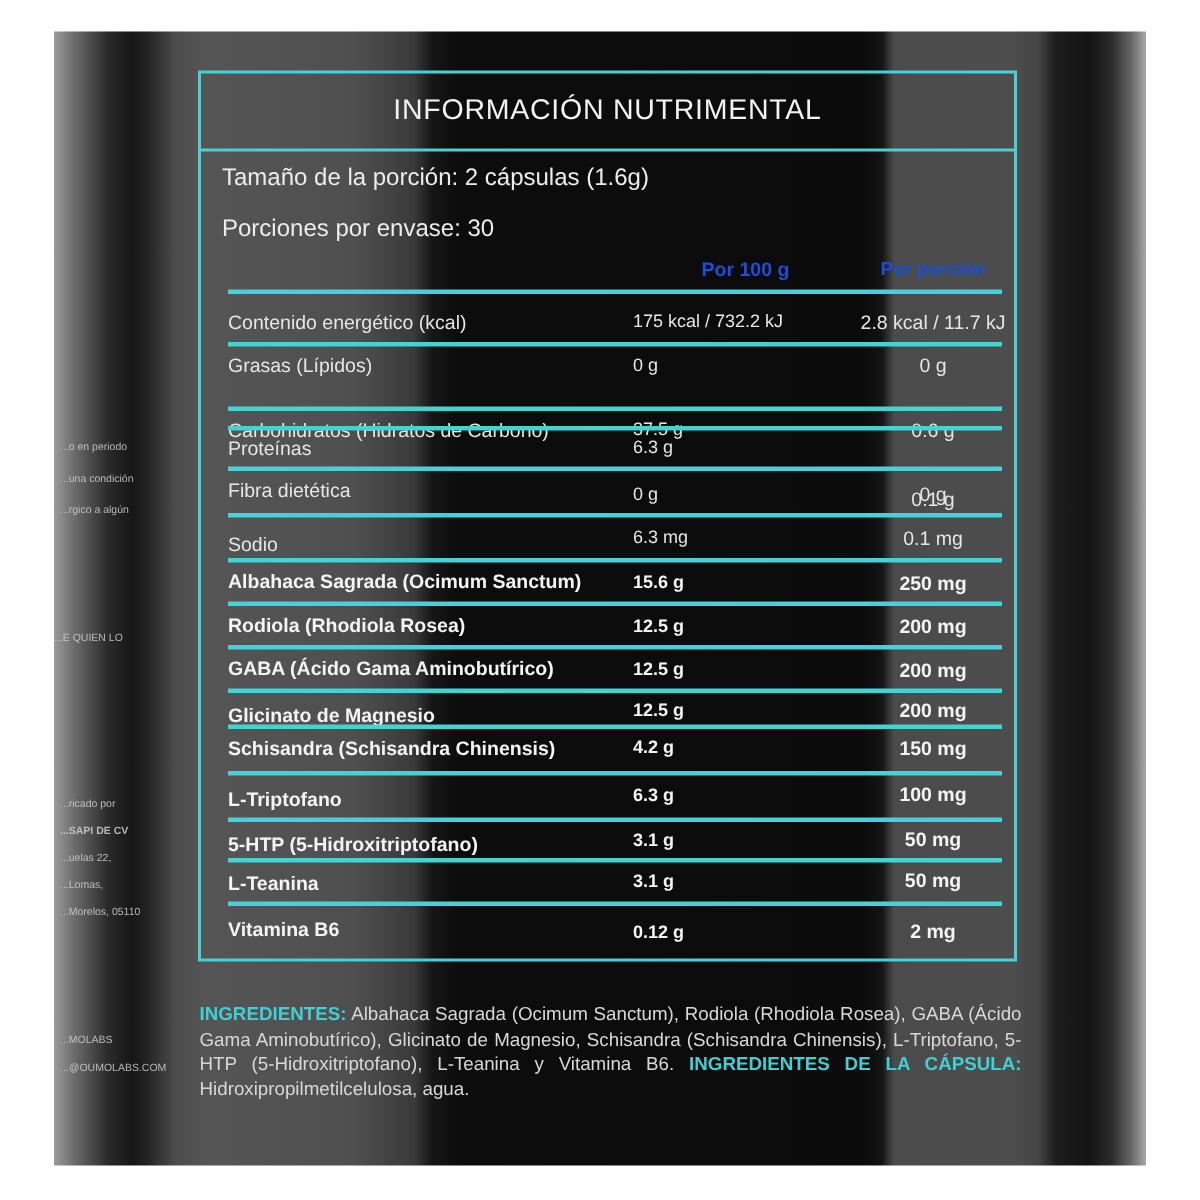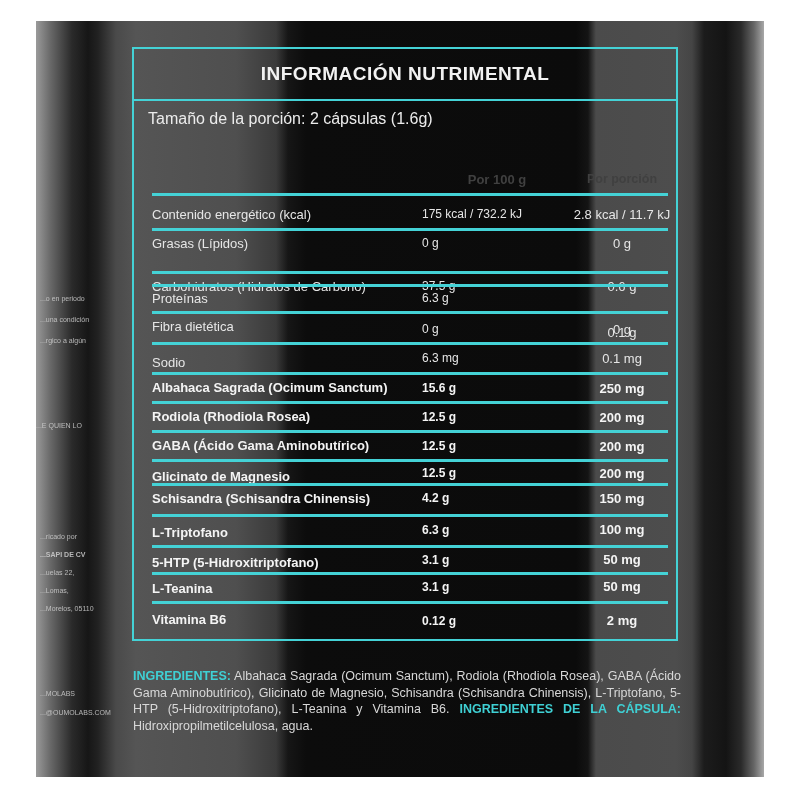--- a/index.html
+++ b/index.html
@@ -10,23 +10,23 @@
       #4f4f4f 200px,#3a3a3a 240px,#161616 252px,#0c0c0c 270px,#0b0b0b 540px,#141414 552px,
       #4b4b4b 560px,#4d4d4d 640px,#454545 656px,#1c1c1c 668px,#141414 690px,#2a2a2a 705px,
       #666 718px,#a8a8a8 728px);
     overflow:hidden;}
   .pink{position:absolute;left:700px;top:650px;width:160px;height:200px;
     background:linear-gradient(90deg,#c030c0,#e070e0);transform:skewX(-25deg);transform-origin:bottom left;}
   .side-text{position:absolute;color:#cfcfcf;font-size:7px;line-height:9px;white-space:nowrap;font-family:"Liberation Sans",sans-serif;opacity:.85;}
   .panel{position:absolute;left:132px;top:47px;width:546px;height:594px;border:2px solid #44d2d6;box-sizing:border-box;}
   .title-row{position:absolute;left:0;top:0;width:100%;height:52px;border-bottom:2px solid #44d2d6;box-sizing:border-box;
     display:flex;align-items:center;justify-content:center;}
-  .title{color:#f2f2f2;font-weight:bold;font-size:19px;letter-spacing:.5px;font-family:"Liberation Sans",sans-serif;}
+  .title{color:#f2f2f2;font-weight:normal;font-size:19px;letter-spacing:.5px;font-family:"Liberation Sans",sans-serif;}
   .serving{position:absolute;left:14px;color:#ececec;font-size:16px;font-family:"Liberation Sans",sans-serif;}
-  .colhead{position:absolute;top:123px;color:#404040;font-weight:bold;font-size:13px;font-family:"Liberation Sans",sans-serif;text-align:center;}
+  .colhead{position:absolute;top:123px;color:#1d4ed8;font-weight:bold;font-size:13px;font-family:"Liberation Sans",sans-serif;text-align:center;}
   .row{position:absolute;left:18px;width:516px;border-top:3px solid #44d2d6;box-sizing:border-box;}
   .cell{position:absolute;white-space:nowrap;color:#e6e6e6;font-family:"Liberation Sans",sans-serif;}
   .name{left:0;font-size:13px;}
   .v1{left:270px;width:150px;text-align:left;font-size:12px;}
   .v2{left:418px;width:104px;text-align:center;font-size:13px;}
   .bold .cell{font-weight:bold;color:#f4f4f4;}
   .ingredients{position:absolute;left:133px;top:668px;width:548px;color:#d8d8d8;font-size:12.5px;line-height:16.5px;text-align:justify;font-family:"Liberation Sans",sans-serif;}
   .ing-label{color:#3fd0d4;font-weight:bold;}
 </style>
 </head>
@@ -47,20 +47,21 @@
   <div class="side-text" style="left:4px;top:583px;">...Morelos, 05110</div>
   <div class="side-text" style="left:4px;top:668px;">...MOLABS</div>
   <div class="side-text" style="left:4px;top:687px;">...@OUMOLABS.COM</div>
 </div>
 
 <div class="panel">
   <div class="title-row">
     <span class="title">INFORMACIÓN NUTRIMENTAL</span>
   </div>
   <div class="serving" style="top:61px;">Tamaño de la porción: 2 cápsulas (1.6g)</div>
+  <div class="serving" style="top:95px;">Porciones por envase: 30</div>
 
   <div class="colhead" style="left:288px;width:150px;">Por 100 g</div>
   <div class="colhead" style="left:436px;width:104px;font-size:12.5px;">Por porción</div>
 
   <div class="row" style="top:144px;height:36px;">
     <span class="cell name" style="top:11px;">Contenido energético (kcal)</span>
     <span class="cell v1" style="top:11px;">175 kcal / 732.2 kJ</span>
     <span class="cell v2" style="top:11px;">2.8 kcal / 11.7 kJ</span>
   </div>
   <div class="row" style="top:179px;height:29px;">

